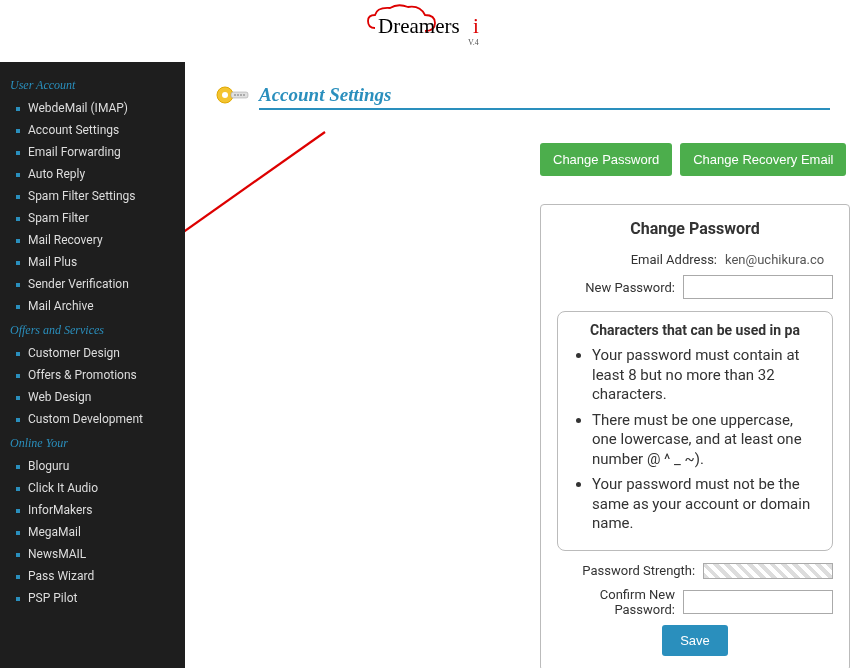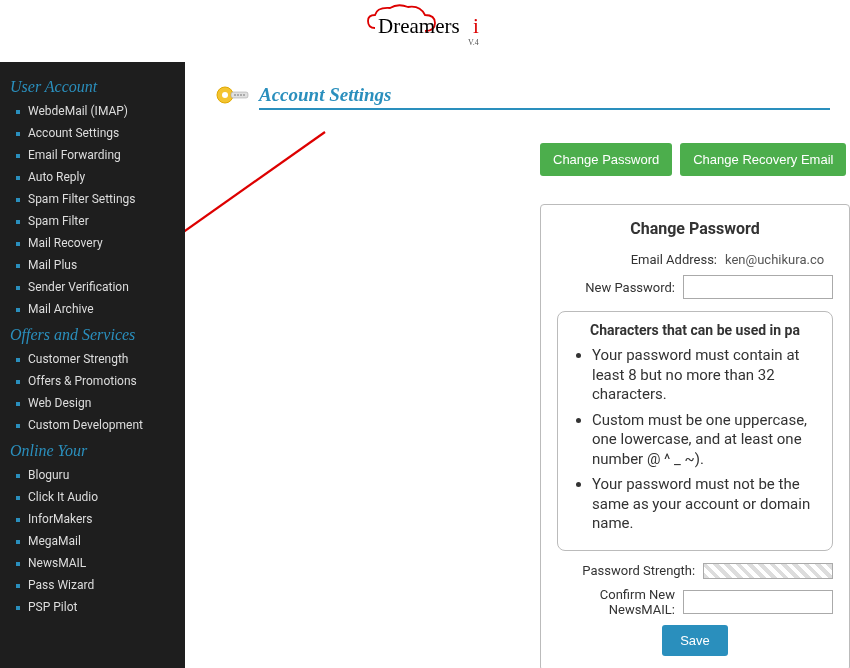--- a/index.html
+++ b/index.html
@@ -2,21 +2,21 @@
 <html><head>
   <meta charset="utf-8">
   <style>
     * { margin: 0; padding: 0; box-sizing: border-box; }
     body { font-family: -apple-system, BlinkMacSystemFont, "Segoe UI", Roboto, Arial, sans-serif; font-size: 13px; color: #333; background: #fff; width: 850px; }
     .header { background: #fff; padding: 8px 16px; height: 62px; display: flex; align-items: center; justify-content: center; }
     .logo { font-family: Georgia, serif; font-size: 24px; color: #000; position: relative; }
     .logo-svg { width: 130px; height: 50px; }
     .container { display: flex; min-height: 520px; }
     .sidebar { width: 185px; background: #1e1e1e; padding: 10px 0 20px 0; }
-    .sidebar-section-title { color: #2a8fbd; font-family: Georgia, serif; font-style: italic; font-size: 16px; padding: 6px 10px 4px 10px; }
+    .sidebar-section-title { color: #2a8fbd; font-family: Georgia, serif; font-style: italic; font-size: 12px; padding: 6px 10px 4px 10px; }
     .sidebar-item { display: flex; align-items: center; padding: 4px 10px 4px 28px; cursor: pointer; position: relative; }
     .sidebar-item::before { content: ''; width: 4px; height: 4px; background: #2a8fbd; position: absolute; left: 16px; top: 10px; }
     .sidebar-item-label { color: #ddd; font-size: 12px; }
     .main { flex: 1; background: #fff; padding: 18px 0 0 30px; position: relative; overflow: hidden; }
     .page-header { display: flex; align-items: center; margin-bottom: 30px; }
     .page-icon { margin-right: 8px; }
     .page-title { color: #2a8fbd; font-family: Georgia, serif; font-style: italic; font-size: 19px; font-weight: bold; border-bottom: 2px solid #2a8fbd; padding-bottom: 2px; flex: 1; margin-right: 20px; }
     .action-buttons { display: flex; gap: 8px; margin-bottom: 28px; padding-left: 325px; }
     .btn-green { background: #4cae4c; color: #fff; border: none; padding: 9px 13px; font-size: 13px; border-radius: 3px; cursor: pointer; white-space: nowrap; }
     .panel { border: 1px solid #bbb; border-radius: 4px; padding: 14px 16px; margin-left: 325px; margin-bottom: 16px; }
@@ -77,21 +77,21 @@
         <span class="sidebar-item-label">Mail Plus</span>
       </div>
       <div class="sidebar-item">
         <span class="sidebar-item-label">Sender Verification</span>
       </div>
       <div class="sidebar-item">
         <span class="sidebar-item-label">Mail Archive</span>
       </div>
       <div class="sidebar-section-title">Offers and Services</div>
       <div class="sidebar-item">
-        <span class="sidebar-item-label">Customer Strength</span>
+        <span class="sidebar-item-label">Customer Design</span>
       </div>
       <div class="sidebar-item">
         <span class="sidebar-item-label">Offers &amp; Promotions</span>
       </div>
       <div class="sidebar-item">
         <span class="sidebar-item-label">Web Design</span>
       </div>
       <div class="sidebar-item">
         <span class="sidebar-item-label">Custom Development</span>
       </div>
@@ -157,32 +157,32 @@
 
       <div class="form-row">
         <div class="form-label">New Password:</div>
         <input type="password" class="form-input" style="">
       </div>
 
       <div class="rules-box">
         <div class="rules-title">Characters that can be used in pa</div>
         <ul class="rules-list" id="rules-list">
             <li>Your password must contain at least 8 but no more than 32 characters.</li>
-            <li>Custom must be one uppercase, one lowercase, and at least one number @ ^ _ ~).</li>
+            <li>There must be one uppercase, one lowercase, and at least one number @ ^ _ ~).</li>
             <li>Your password must not be the same as your account or domain name.</li>
           </ul>
       </div>
 
       <div class="form-row">
         <div class="form-label">Password Strength:</div>
         <span class="strength-bar"></span>
       </div>
 
       <div class="form-row">
-        <div class="form-label">Confirm New NewsMAIL:</div>
+        <div class="form-label">Confirm New Password:</div>
         <input type="password" class="form-input" style="">
       </div>
 
       <button class="btn-save">Save</button>
     </div>
 
     <div class="home-wrap">
       <button class="btn-home">Back to Home</button>
     </div>
   </div>

